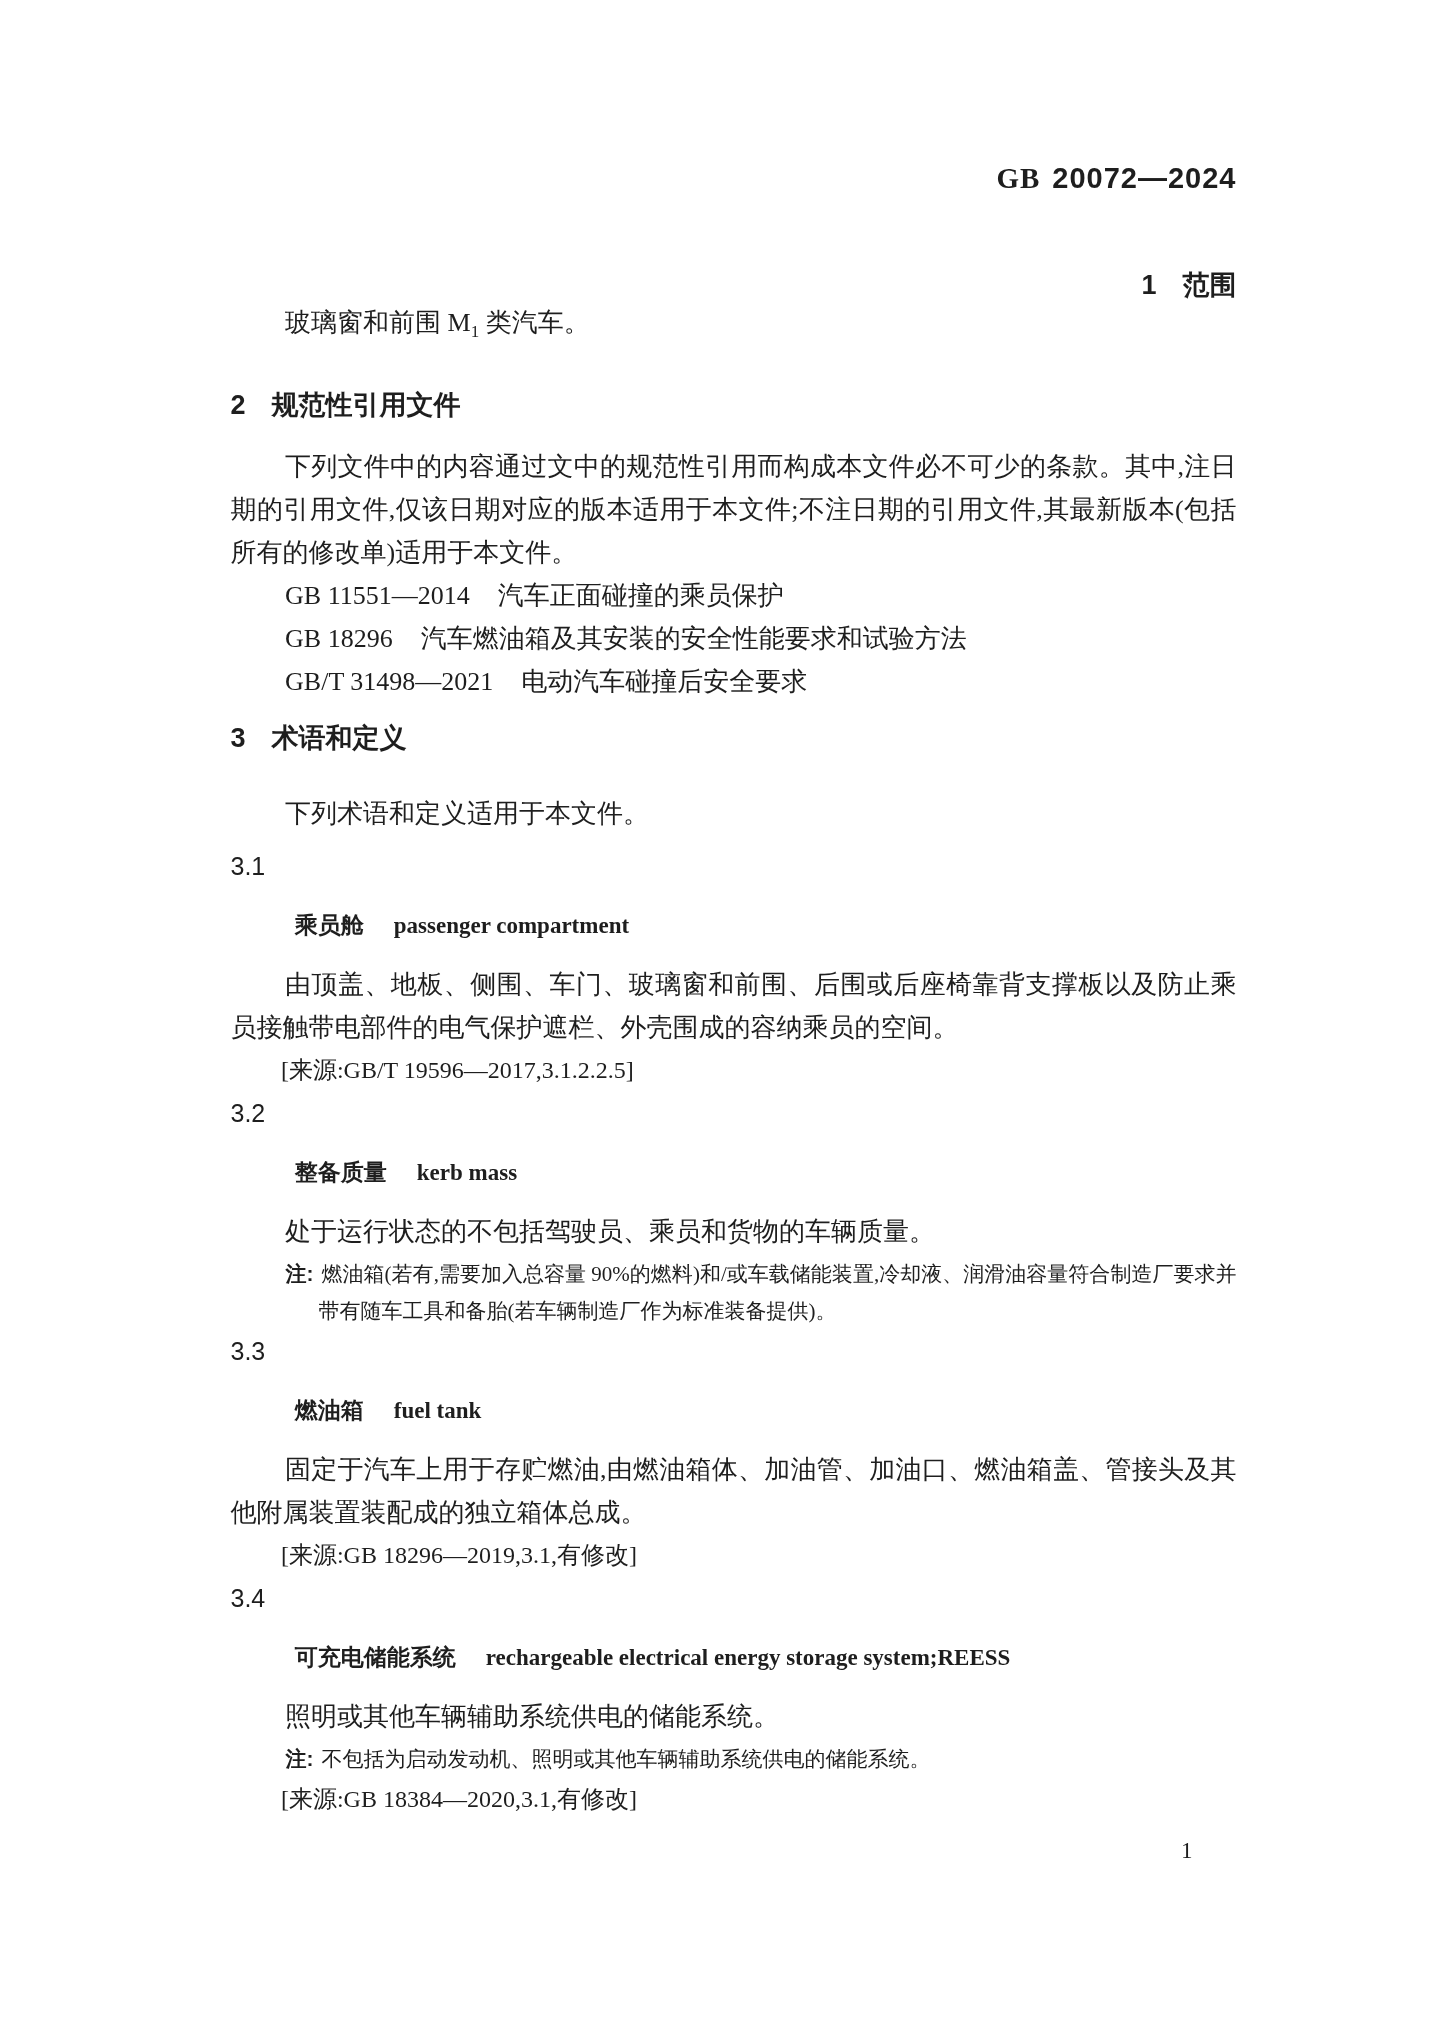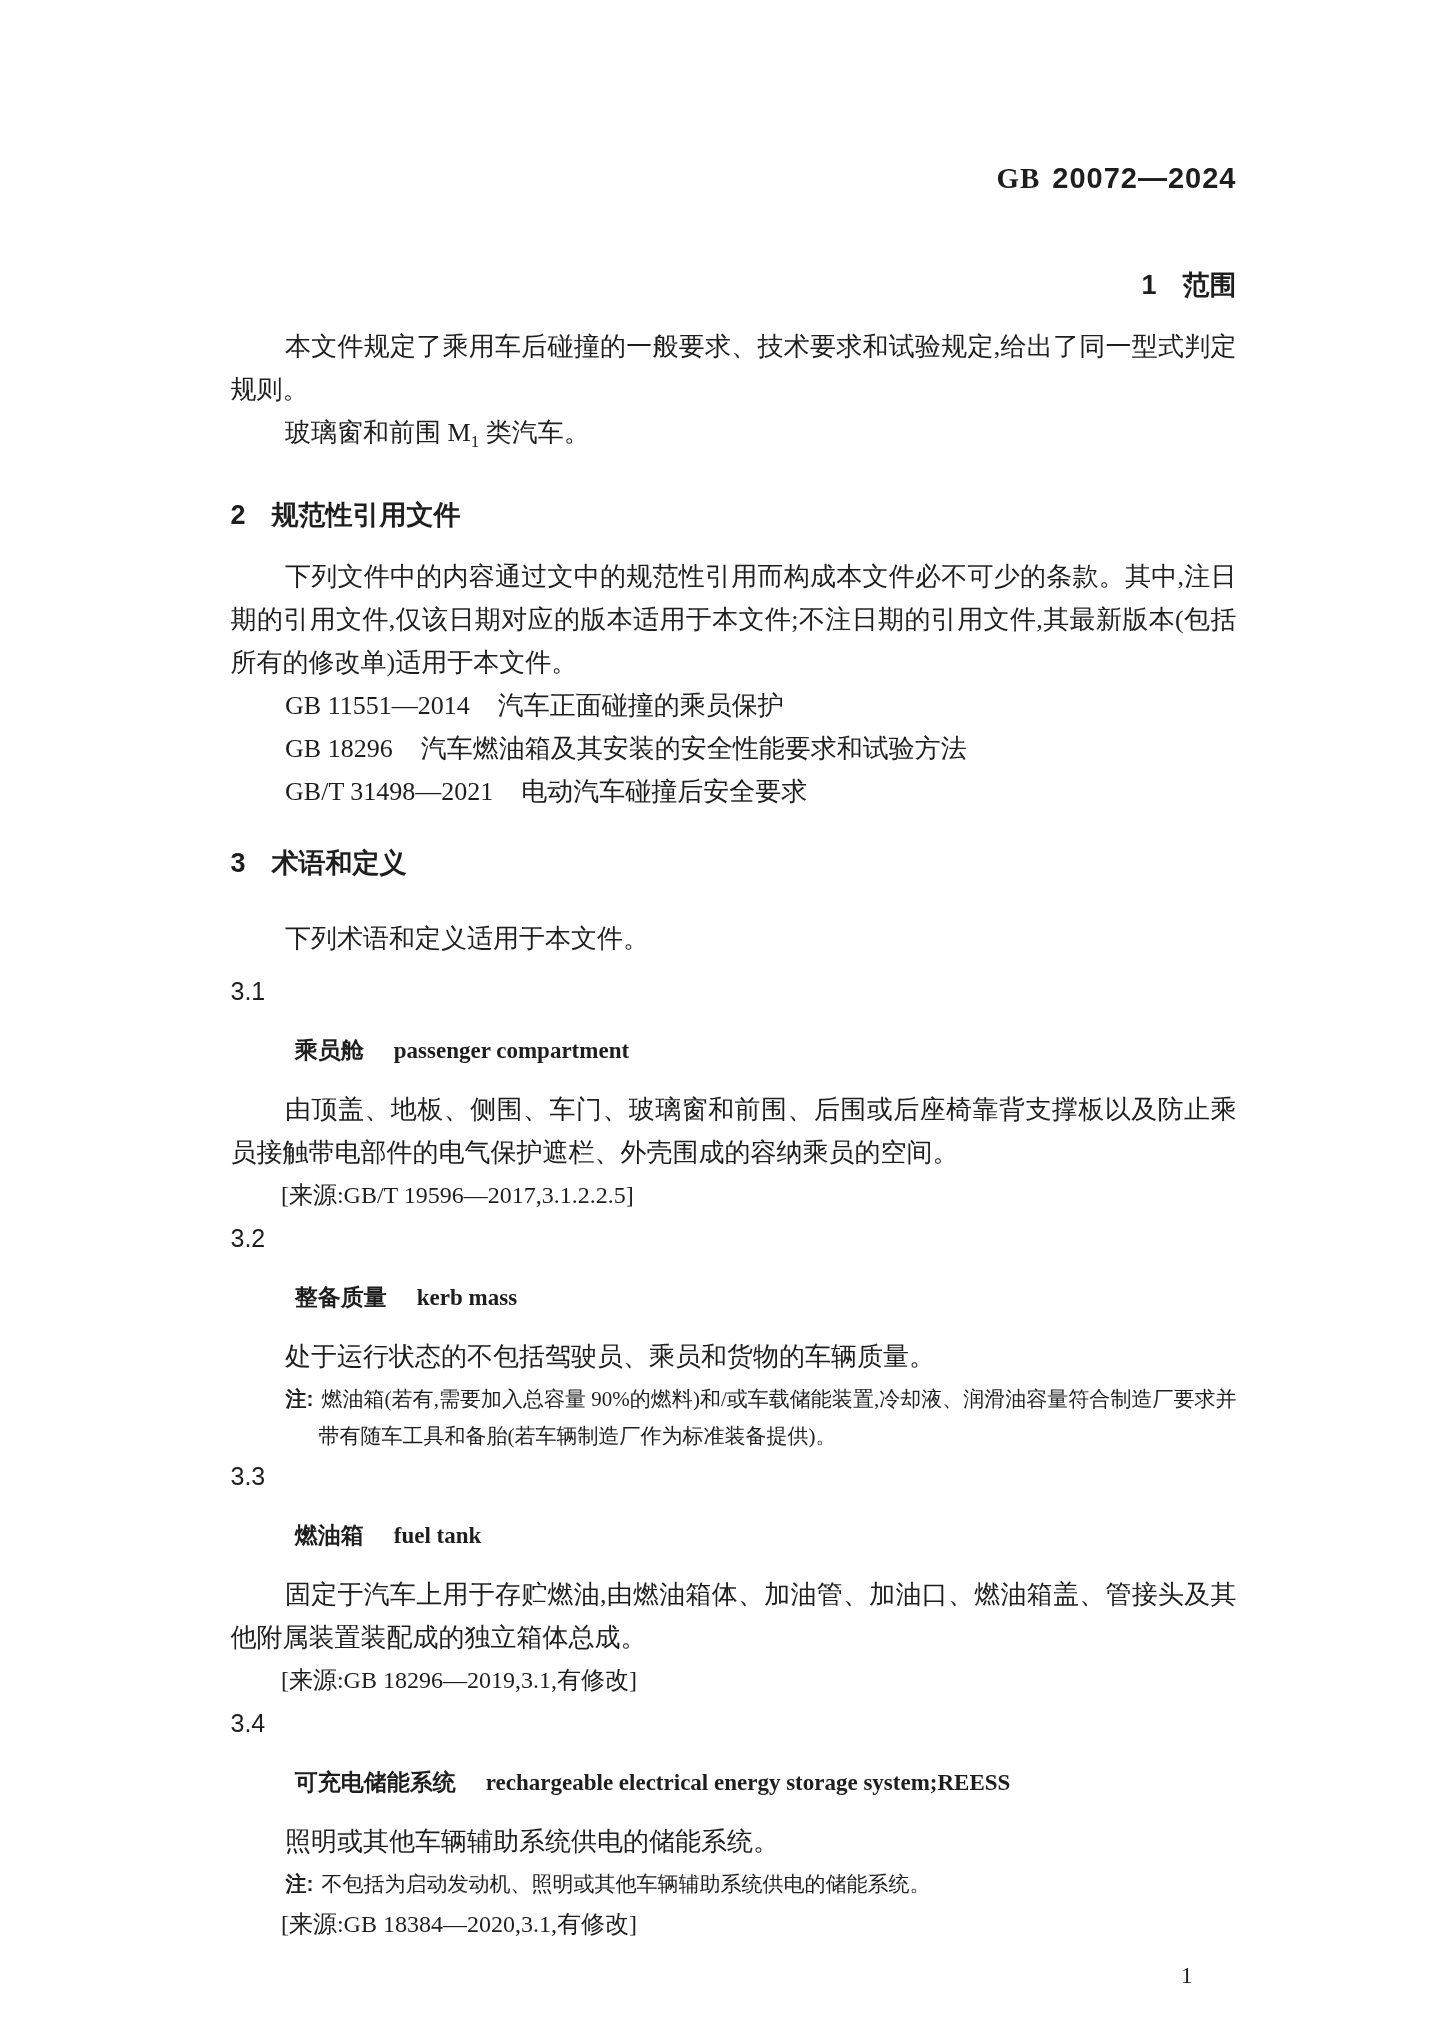--- a/index.html
+++ b/index.html
@@ -15,21 +15,21 @@
   .code-number{font-family:"Liberation Sans","DejaVu Sans",sans-serif;font-weight:600;letter-spacing:1px;}
   .doc-title{
     margin:96px 0 0 0;text-align:center;
     font-family:"Liberation Sans","DejaVu Sans",sans-serif;
     font-size:41px;font-weight:bold;letter-spacing:3px;line-height:48px;
   }
   .sec-h{font-family:"Liberation Sans","DejaVu Sans",sans-serif;font-weight:bold;font-size:27px;line-height:31px;}
   .sec-h .sec-num{margin-right:26px;}
   #sec1-h{margin-top:76px;text-align:right;}
   #sec2-h{margin-top:46px;}
-  #sec3-h{margin-top:35px;}
+  #sec3-h{margin-top:20px;}
   .body-p{margin:0;font-size:26px;line-height:43px;text-align:justify;}
   .indent{text-indent:2.1em;}
   .after-h{margin-top:24px;}
   .ref-line{text-indent:2.1em;}
   .ref-code{margin-right:28px;}
   .intro{margin-top:38px;}
   .terms{margin-top:10px;}
   .term-num{margin:0;font-family:"Liberation Sans","DejaVu Sans",sans-serif;font-size:25px;line-height:43px;}
   .term-title{margin:16px;font-size:23px;line-height:43px;text-indent:2.1em;}
   .term-zh{font-family:"Liberation Sans","DejaVu Sans",sans-serif;font-weight:bold;margin-right:30px;}
@@ -50,21 +50,20 @@
 <div class="page">
 
   <div class="doc-code">
     <span class="code-prefix">GB</span><span class="code-number">20072—2024</span>
   </div>
 
 
   <div class="sec-h" id="sec1-h">
     <span class="sec-num">1</span><span class="sec-label">范围</span>
   </div>
-  <p class="body-p indent after-h">本文件规定了乘用车后碰撞的一般要求、技术要求和试验规定,给出了同一型式判定规则。</p>
   <p class="body-p indent"><span>玻璃窗和前围 M</span><sub class="msub">1</sub><span> 类汽车。</span></p>
 
   <div class="sec-h" id="sec2-h">
     <span class="sec-num">2</span><span class="sec-label">规范性引用文件</span>
   </div>
   <p class="body-p indent after-h">下列文件中的内容通过文中的规范性引用而构成本文件必不可少的条款。其中,注日期的引用文件,仅该日期对应的版本适用于本文件;不注日期的引用文件,其最新版本(包括所有的修改单)适用于本文件。</p>
   <p class="body-p ref-line"><span class="ref-code">GB 11551—2014</span><span class="ref-name">汽车正面碰撞的乘员保护</span></p>
   <p class="body-p ref-line"><span class="ref-code">GB 18296</span><span class="ref-name">汽车燃油箱及其安装的安全性能要求和试验方法</span></p>
   <p class="body-p ref-line"><span class="ref-code">GB/T 31498—2021</span><span class="ref-name">电动汽车碰撞后安全要求</span></p>
 

